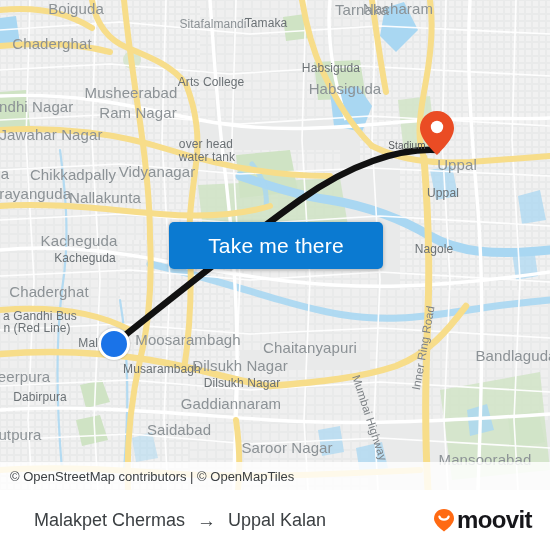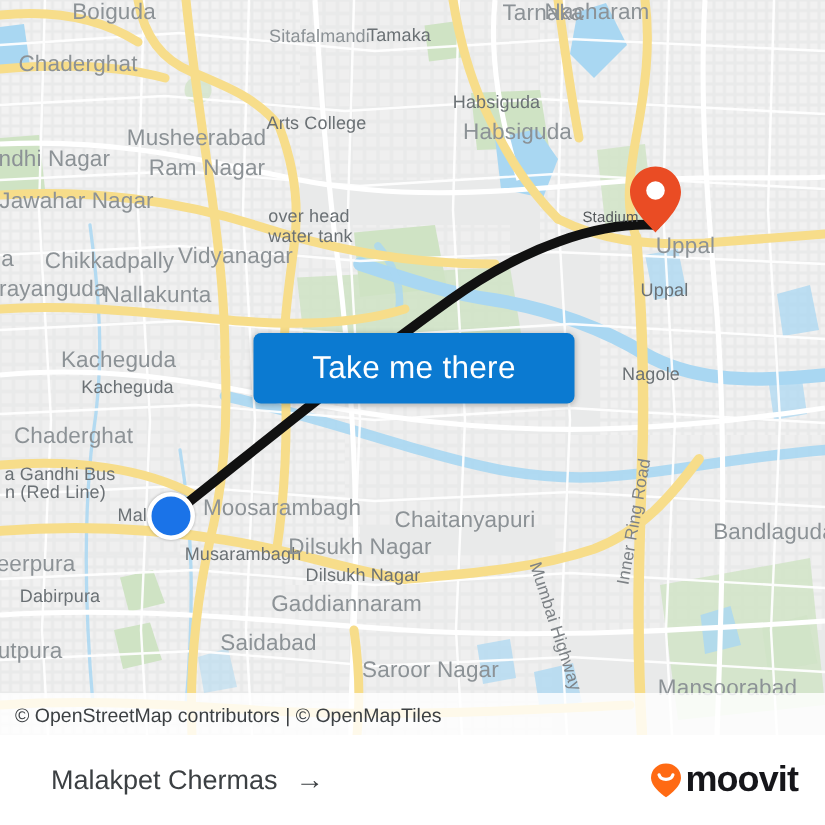--- a/index.html
+++ b/index.html
@@ -300,20 +300,21 @@
 
     <div id="attribution">
       <span>© OpenStreetMap contributors | © OpenMapTiles</span>
     </div>
   </div>
 
   <div id="footer">
     <div id="route-summary">
       <span>Malakpet Chermas</span>
       <span id="route-arrow">→</span>
+      <span>Uppal Kalan</span>
     </div>
     <div id="moovit-logo">
       <svg width="22" height="24" viewBox="0 0 22 24">
         <path d="M11 1 C5.2 1 1 5.2 1 10.6 C1 15.6 7.2 21 11 23.5 C14.8 21 21 15.6 21 10.6 C21 5.2 16.8 1 11 1 Z" fill="#ff6a13"></path>
         <path d="M6.4 8.6 C7.6 12.6 14.4 12.6 15.6 8.6" stroke="#ffffff" stroke-width="2.2" fill="none" stroke-linecap="round"></path>
       </svg>
       <span id="moovit-wordmark">moovit</span>
     </div>
   </div>
 

